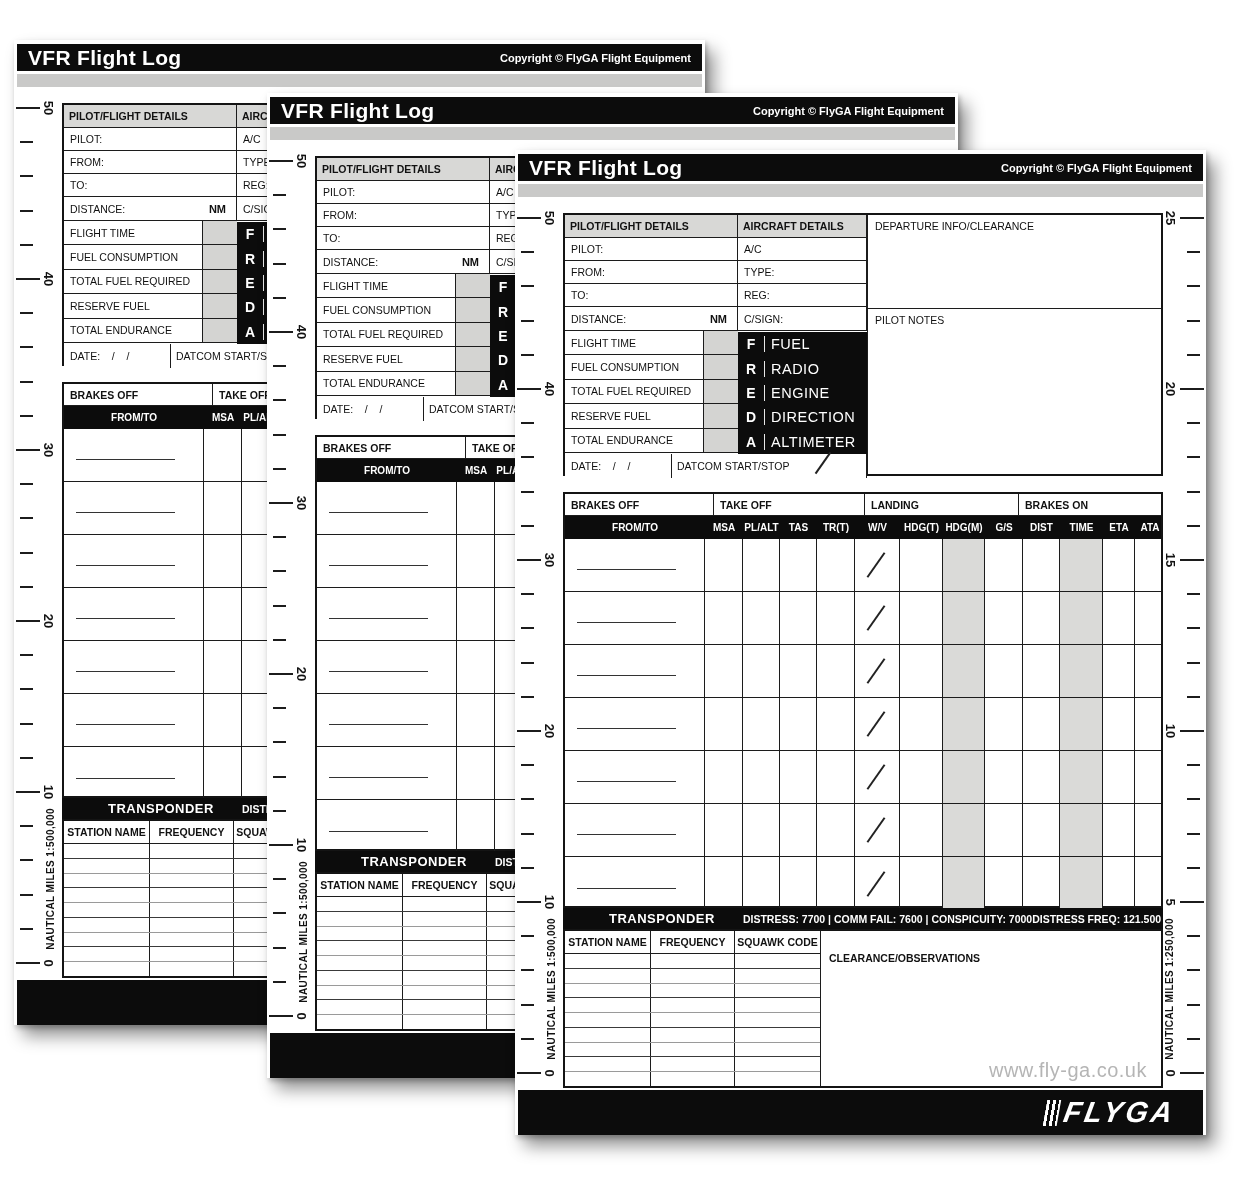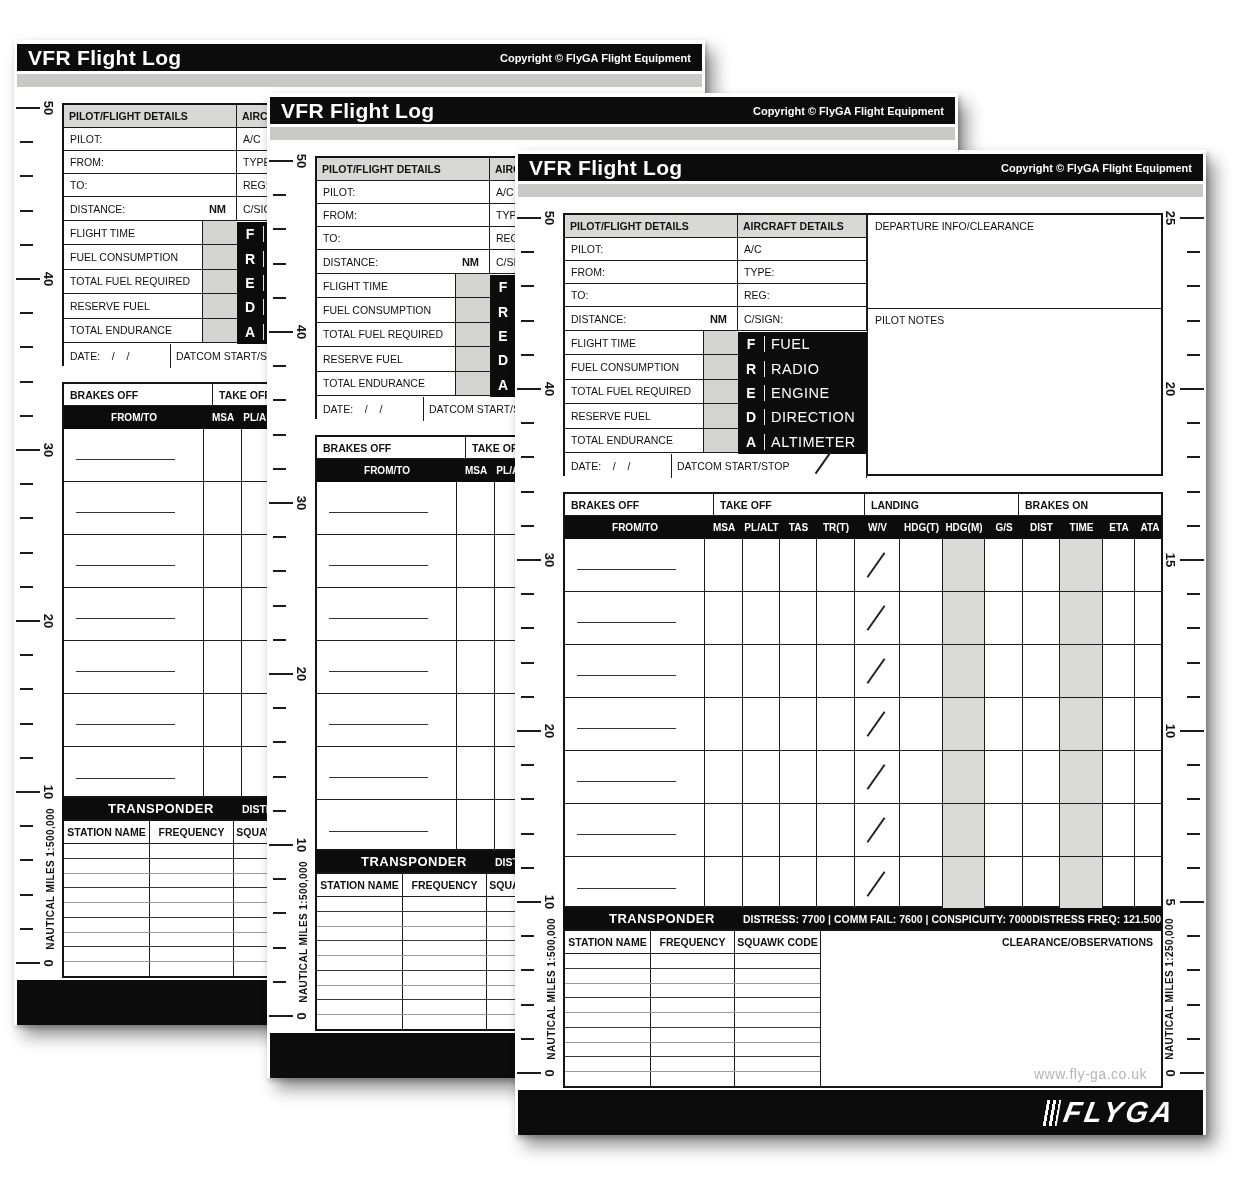--- a/index.html
+++ b/index.html
@@ -103,23 +103,23 @@
   .st-hcell{display:flex;align-items:center;justify-content:center;font-size:10.5px;font-weight:bold;
     border-right:1px solid #1c1c1c;box-sizing:border-box;white-space:nowrap;}
   .st-hcell:last-child{border-right:none;}
   .st-rows{flex:1;display:flex;flex-direction:column;}
   .st-row{flex:1;display:flex;box-sizing:border-box;}
   .st-row.dark{border-bottom:1px solid #3a3a3a;}
   .st-row.light{border-bottom:1px solid #9a9a9a;}
   .st-row:last-child{border-bottom:none;}
   .st-cell{border-right:1px solid #1c1c1c;box-sizing:border-box;}
   .st-cell:last-child{border-right:none;}
-  .clearance{flex:1;position:relative;padding:5px 8px;box-sizing:border-box;text-align:right;}
+  .clearance{flex:1;position:relative;padding:21px 8px;box-sizing:border-box;}
   .cl-title{font-size:10.5px;font-weight:bold;}
-  .website{position:absolute;right:14px;bottom:4px;font-size:14px;color:#b5b5b5;letter-spacing:.5px;}
+  .website{position:absolute;right:14px;bottom:4px;font-size:20px;color:#b5b5b5;letter-spacing:.5px;}
 
   
   .footer-bar{position:absolute;left:3px;right:3px;top:940px;height:45px;background:#0c0c0c;
     display:flex;align-items:center;justify-content:flex-end;padding-right:28px;box-sizing:border-box;}
   .brand{display:flex;align-items:center;transform:skewX(-10deg);}
   .brand-bars{display:inline-block;width:14px;height:26px;margin-right:5px;
     background:repeating-linear-gradient(90deg,#fff 0 3px,#0c0c0c 3px 6px);}
   .brand-text{color:#fff;font-size:29px;font-weight:bold;font-style:italic;letter-spacing:3px;line-height:1;}
 </style>
 </head>

